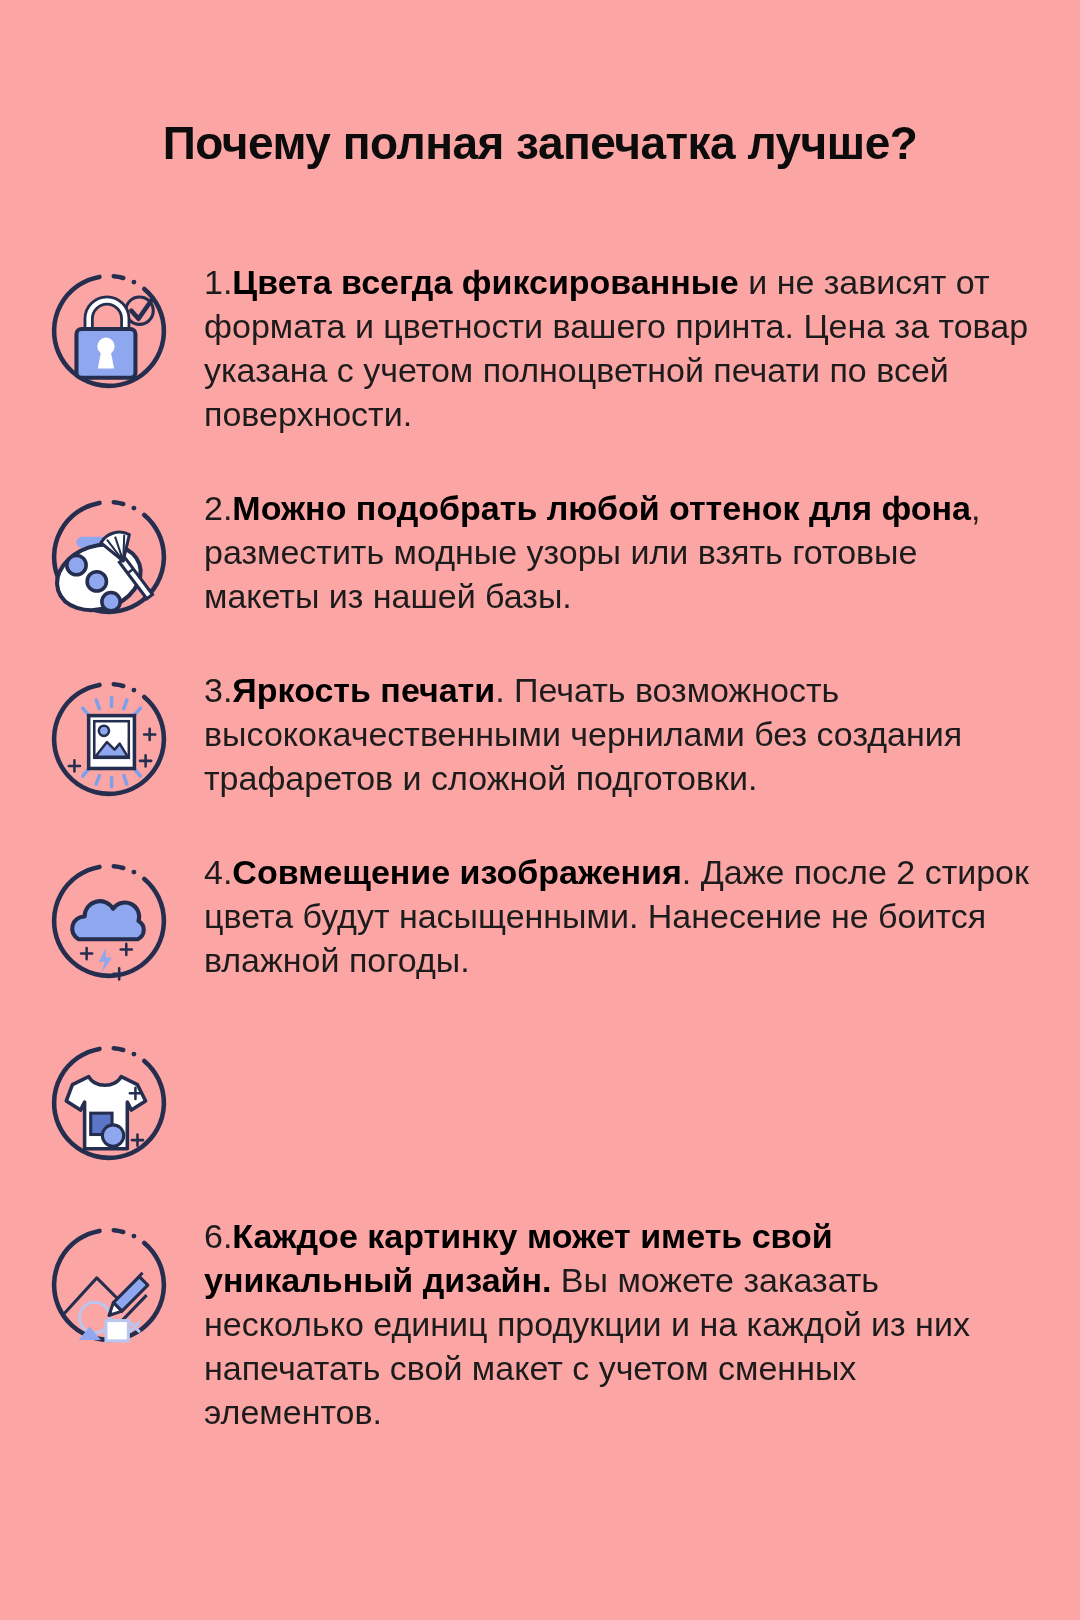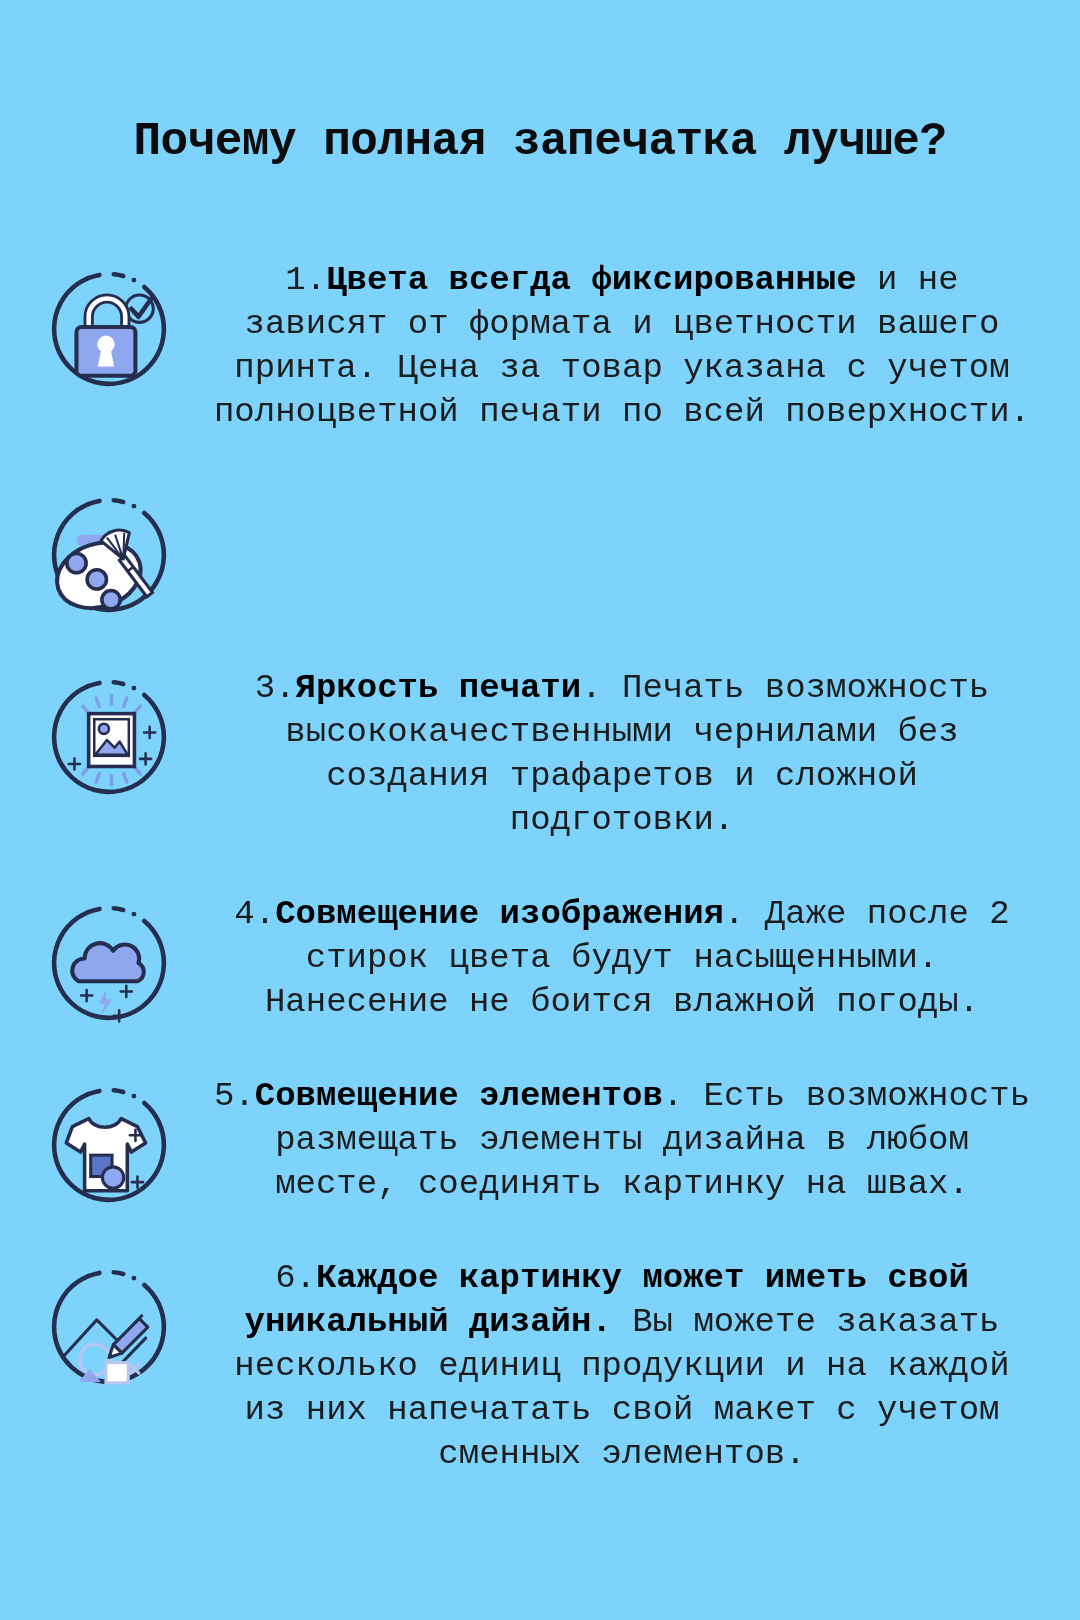--- a/index.html
+++ b/index.html
@@ -1,20 +1,20 @@
 <!DOCTYPE html>
 <html lang="ru"><head>
 <meta charset="utf-8">
 <style>
   html,body { margin:0; padding:0; background:#ffffff; }
   .page {
     position:relative;
     width:1080px; height:1620px;
-    background:#7dd3fc;
-    font-family:Liberation Mono, monospace;
+    background:#fca5a5;
+    font-family:Liberation Sans, sans-serif;
     overflow:hidden;
   }
   .title {
     margin:0;
     padding-top:116px;
     text-align:center;
     font-size:46px;
     font-weight:700;
     color:#0c0c0c;
     letter-spacing:-0.5px;
@@ -22,21 +22,20 @@
   .items { margin-top:90px; padding-left:48px; }
   .item { display:flex; align-items:flex-start; margin-bottom:50px; }
   .icon-wrap { flex:0 0 122px; width:122px; height:122px; margin-top:10px; }
   .icon-wrap svg { display:block; width:122px; height:122px; }
   .item-text {
     margin:0 0 0 34px;
     width:836px;
     font-size:34px;
     line-height:44px;
     color:#1c1c1c;
-    text-align:center;
   }
   .item-text b { font-weight:700; color:#000000; }
 </style>
 </head>
 <body>
 
 <div class="page">
 
   <h1 class="title">Почему полная запечатка лучше?</h1>
 
@@ -71,20 +70,21 @@
           <ellipse cx="50" cy="80" rx="42" ry="31" transform="rotate(-18 50 80)" fill="#ffffff" stroke="#252e4f" stroke-width="4"></ellipse>
           <circle cx="28" cy="68" r="9.5" fill="#8ea7ee" stroke="#252e4f" stroke-width="3.5"></circle>
           <circle cx="48" cy="84" r="9.5" fill="#8ea7ee" stroke="#252e4f" stroke-width="3.5"></circle>
           <circle cx="62" cy="104" r="9" fill="#8ea7ee" stroke="#252e4f" stroke-width="3.5"></circle>
           <polygon points="75.8,60.9 70.2,65.1 97.2,101.1 102.8,96.9" fill="#ffffff" stroke="#252e4f" stroke-width="3"></polygon>
           <line x1="78.2" y1="75.9" x2="83.8" y2="71.7" stroke="#252e4f" stroke-width="2.5"></line>
           <path d="M74 64 L52 46 A21 21 0 0 1 80 38 Z" fill="#ffffff" stroke="#252e4f" stroke-width="3" stroke-linejoin="round"></path>
           <path d="M74 64 L58 43 M74 64 L66 40 M74 64 L75 38" stroke="#252e4f" stroke-width="2"></path>
         </svg>
       </div>
+      <p class="item-text"><span>2.</span><b>Можно подобрать любой оттенок для фона</b><span>, разместить модные узоры или взять готовые макеты из нашей базы.</span></p>
     </div>
 
     <div class="item">
       <div class="icon-wrap">
         <svg viewBox="0 0 120 120" fill="none">
           <path d="M50.6 6.8 A54 54 0 1 0 94.7 18.6" stroke="#252e4f" stroke-width="4.5" stroke-linecap="round"></path>
           <path d="M64.7 6.2 A54 54 0 0 1 74.0 7.8" stroke="#252e4f" stroke-width="4.5" stroke-linecap="round"></path>
           <circle cx="84.5" cy="11.9" r="2.4" fill="#252e4f"></circle>
           <g stroke="#7ea0e8" stroke-width="3.5" stroke-linecap="round">
             <line x1="62.5" y1="28" x2="62.5" y2="19"></line>
@@ -138,21 +138,20 @@
           <circle cx="84.5" cy="11.9" r="2.4" fill="#252e4f"></circle>
           <path d="M40 34 A17 13 0 0 0 72 34 L88 42 L96 58 L82 67 L78 59 L78 105 L36 105 L36 59 L32 67 L18 58 L24 42 Z" fill="#ffffff" stroke="#252e4f" stroke-width="3.5" stroke-linejoin="round"></path>
           <rect x="42" y="70" width="21" height="21" fill="#5b76c9" stroke="#252e4f" stroke-width="3"></rect>
           <circle cx="64" cy="92" r="10.5" fill="#8ea7ee" stroke="#252e4f" stroke-width="3"></circle>
           <g stroke="#252e4f" stroke-width="2.5" stroke-linecap="round">
             <path d="M86 45 v11 M80.5 50.5 h11"></path>
             <path d="M88 91 v11 M82.5 96.5 h11"></path>
           </g>
         </svg>
       </div>
-      <p class="item-text"><span>5.</span><b>Совмещение элементов</b><span>. Есть возможность размещать элементы дизайна в любом месте, соединять картинку на швах.</span></p>
     </div>
 
     <div class="item">
       <div class="icon-wrap">
         <svg viewBox="0 0 120 120" fill="none">
           <path d="M50.6 6.8 A54 54 0 1 0 94.7 18.6" stroke="#252e4f" stroke-width="4.5" stroke-linecap="round"></path>
           <path d="M64.7 6.2 A54 54 0 0 1 74.0 7.8" stroke="#252e4f" stroke-width="4.5" stroke-linecap="round"></path>
           <circle cx="84.5" cy="11.9" r="2.4" fill="#252e4f"></circle>
           <path d="M16 88 L48 53 L69 74 L93 48" stroke="#252e4f" stroke-width="3" stroke-linejoin="round"></path>
           <path d="M70 98 L97 70" stroke="#252e4f" stroke-width="3"></path>

